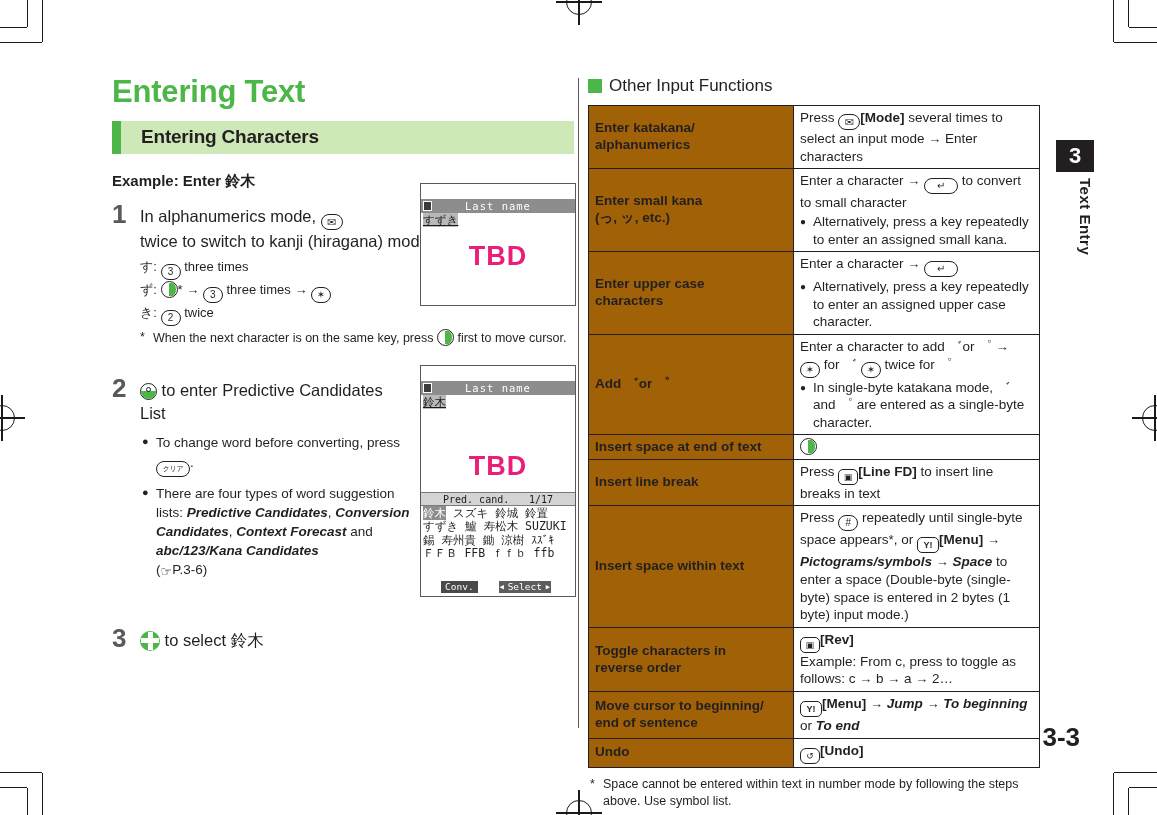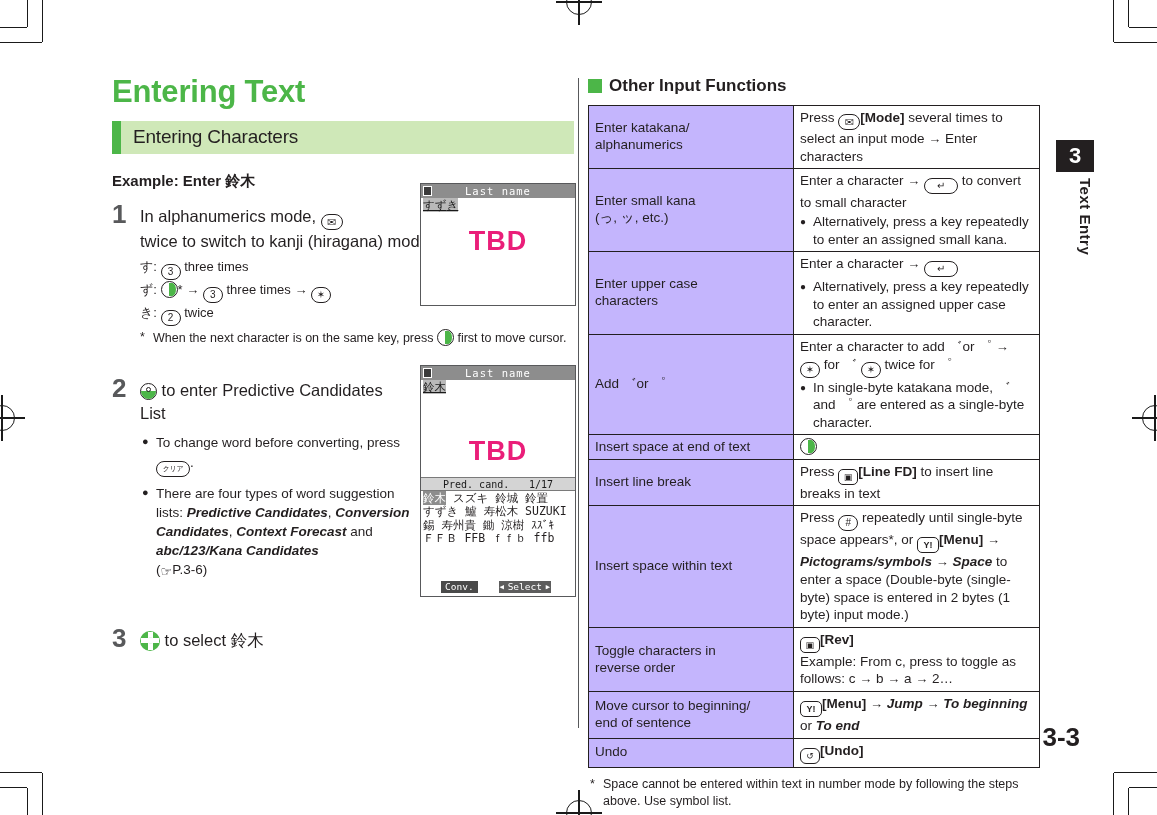--- a/index.html
+++ b/index.html
@@ -75,26 +75,27 @@
     height: 33px;
     margin-bottom: 18px;
   }
   .section-band .accent {
     width: 9px;
     background: #4CB648;
     flex: none;
   }
   .section-band .band-label {
     font-size: 19px;
-    font-weight: normal;
+    font-weight: bold;
     color: #231f20;
     padding-left: 12px;
     display: flex;
     align-items: center;
     letter-spacing: -0.2px;
+    margin-left: 8px;
   }
   .example-line {
     font-size: 15px;
     font-weight: bold;
     margin-bottom: 14px;
   }
 
   
   .step { position: relative; margin-bottom: 6px; }
   .step-num {
@@ -253,20 +254,21 @@
   }
   .ph-title {
     height: 14px;
     background: #8d8d8d;
     color: #ffffff;
     font-size: 10.5px;
     line-height: 14px;
     text-align: center;
     letter-spacing: 1px;
     position: relative;
+    margin-top: 15px;
   }
   .ph-title .mailicon {
     position: absolute;
     left: 2px; top: 2px;
     width: 9px; height: 10px;
     background: #3b3b3b;
     border: 1px solid #fff;
     box-sizing: border-box;
   }
   .ph-text {
@@ -340,44 +342,44 @@
   .sk-center::after {
     content: "\25B6";
     position: absolute; right: 1px; top: 0; font-size: 7px; color: #fff;
   }
 
   
   .sub-head {
     display: flex;
     align-items: center;
     font-size: 17px;
-    font-weight: bold;
+    font-weight: normal;
     margin-bottom: 9px;
   }
   .sub-head .sq {
     width: 14px; height: 14px;
     background: #4CB648;
     margin-right: 7px;
     flex: none;
   }
   table.fn {
     border-collapse: collapse;
     width: 452px;
     table-layout: fixed;
   }
   table.fn td {
     border: 1.2px solid #231f20;
     vertical-align: middle;
     padding: 3px 6px;
   }
   table.fn td.lbl {
     width: 192px;
-    background: #c4b5fd;
+    background: #a16207;
     font-size: 13.5px;
-    font-weight: normal;
+    font-weight: bold;
     line-height: 1.25;
   }
   table.fn td.val {
     font-size: 13.5px;
     line-height: 1.3;
     vertical-align: top;
   }
   table.fn td.val b { font-weight: bold; }
   table.fn td.val i { font-style: italic; font-weight: bold; }
   .vbul {

